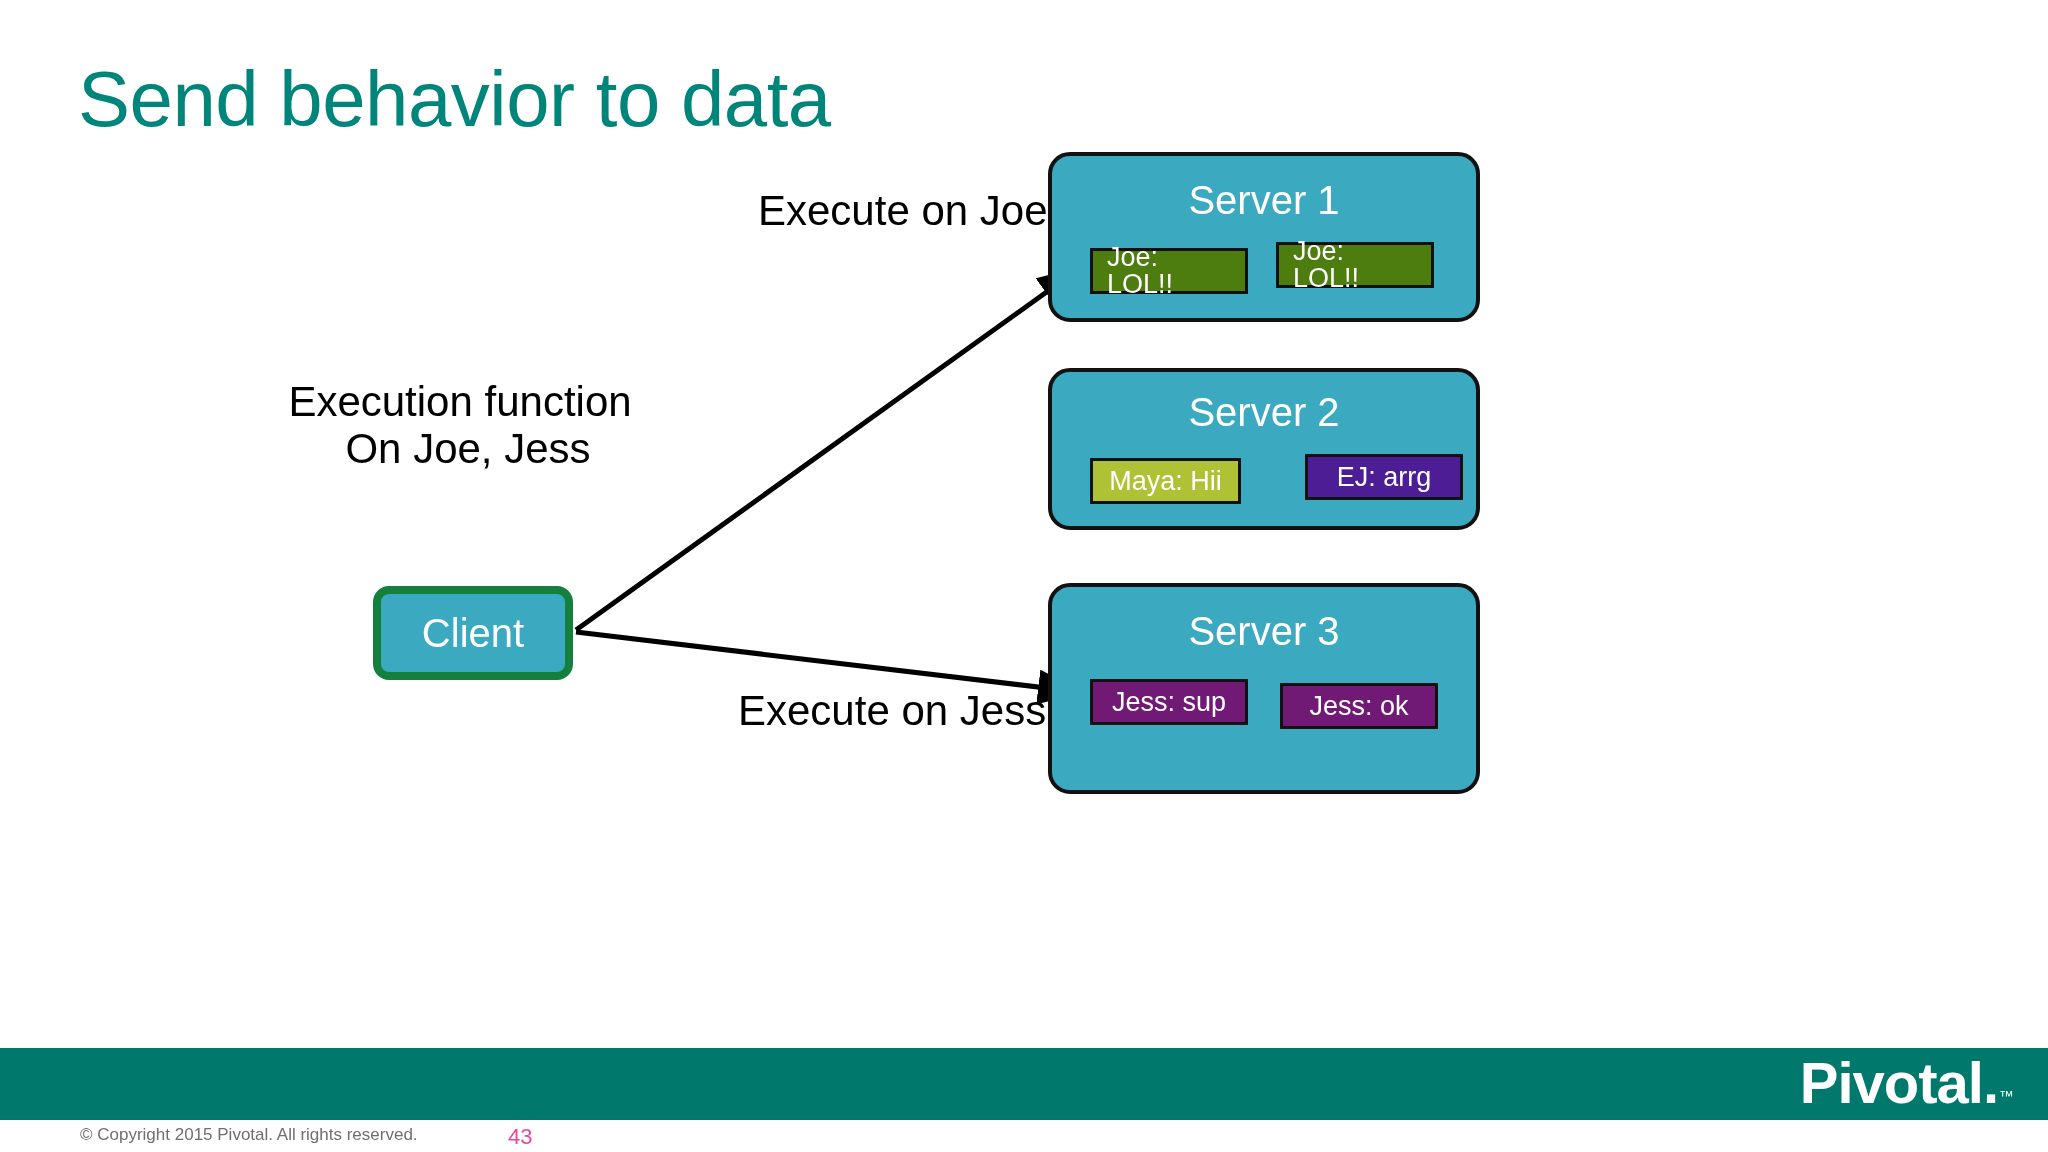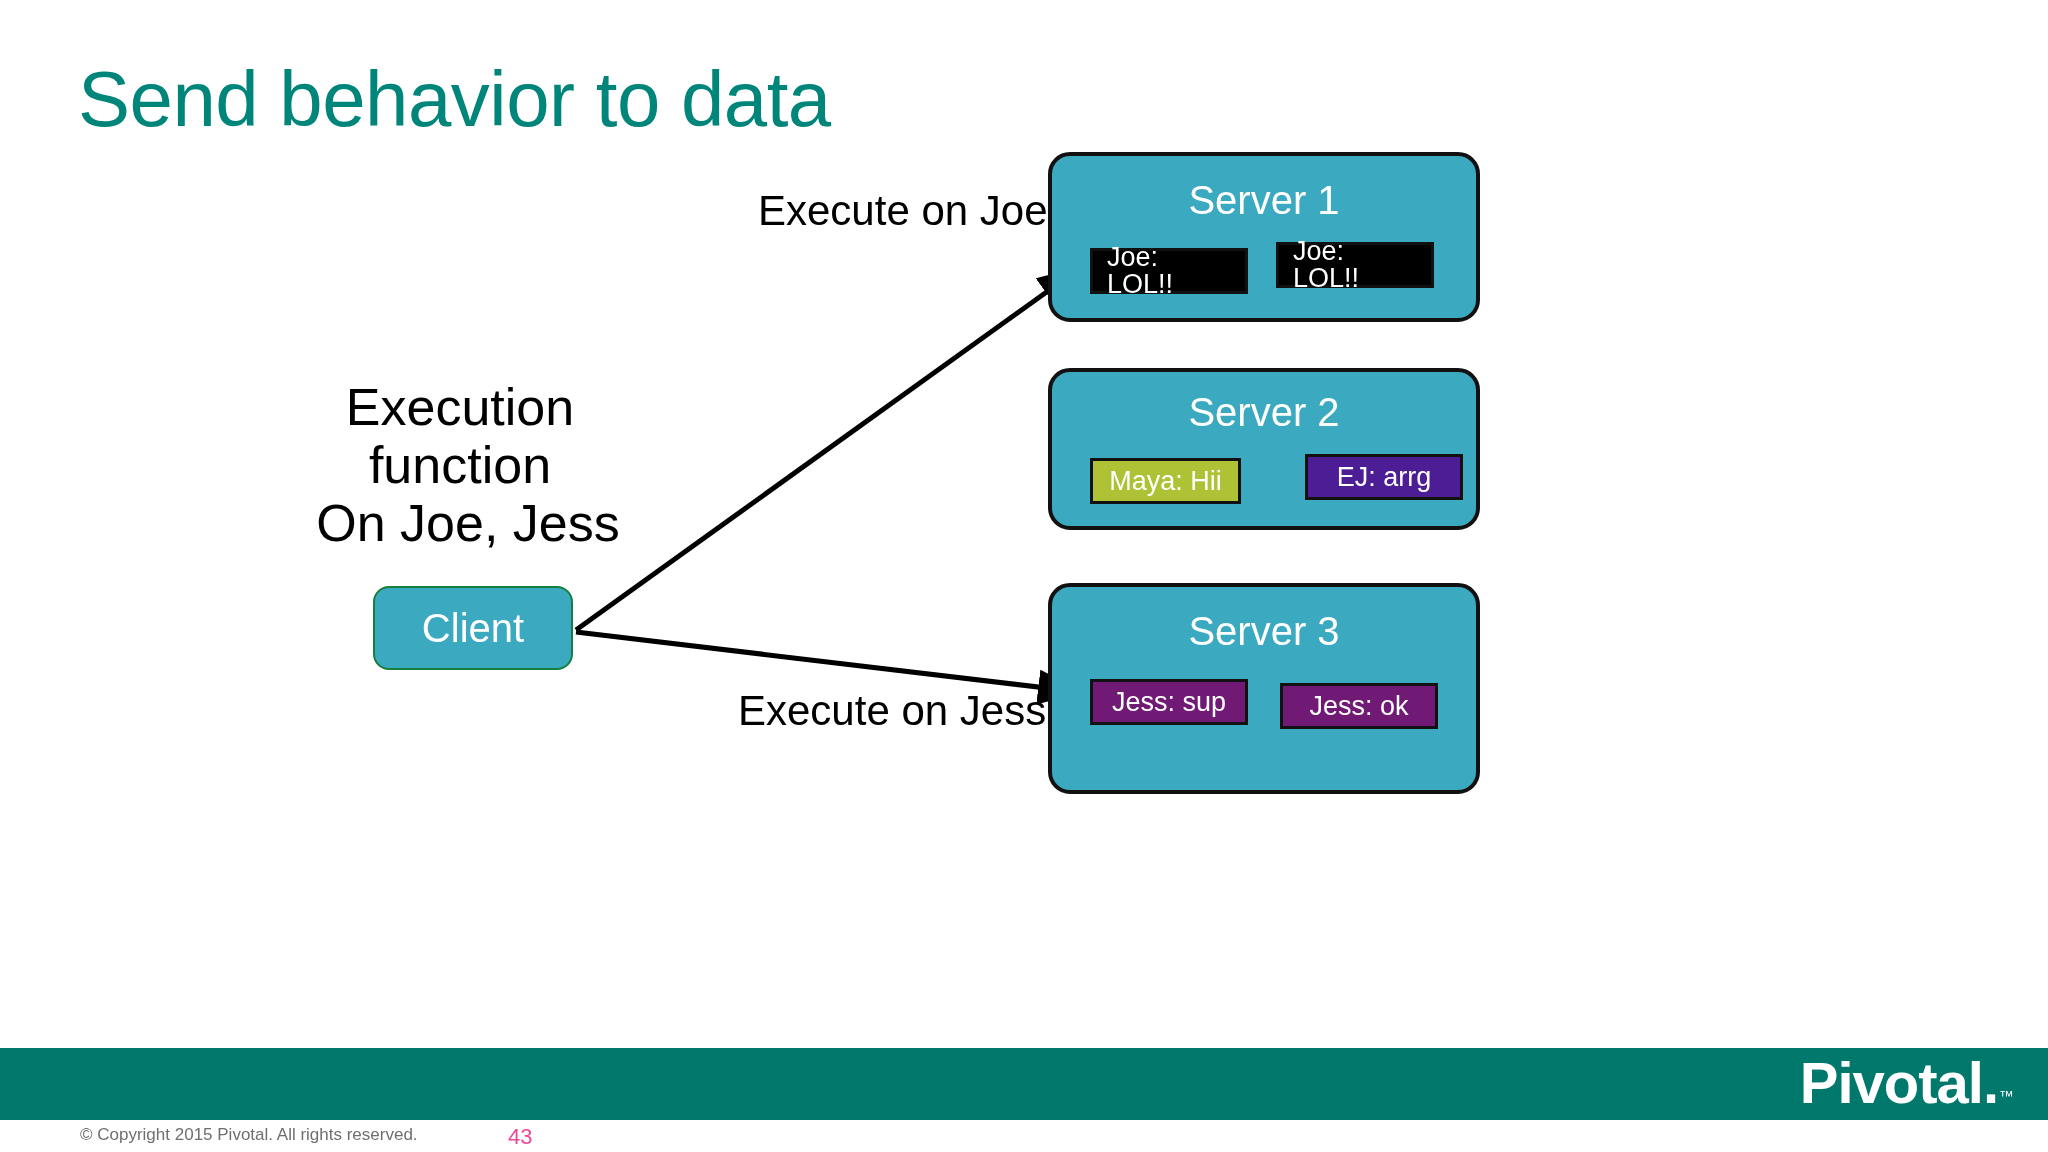--- a/index.html
+++ b/index.html
@@ -46,36 +46,36 @@
     pointer-events: none;
   }
 
   
   #exec-func-block {
     position: absolute;
     left: 250px;
     top: 378px;
     width: 420px;
     text-align: center;
-    font-size: 52px;
+    font-size: 42px;
     line-height: 1.12;
     color: #000000;
   }
   #exec-func-block .ln { display: block; }
   #exec-func-block .ln.indent { padding-left: 16px; }
 
   
   #client-node {
     position: absolute;
     left: 373px;
     top: 586px;
     width: 200px;
-    height: 84px;
+    height: 94px;
     background: #3BA9C0;
-    border: 2px solid #15803d;
+    border: 8px solid #15803d;
     border-radius: 16px;
     display: flex;
     align-items: center;
     justify-content: center;
     box-sizing: border-box;
   }
   #client-node .node-label {
     color: #ffffff;
     font-size: 40px;
     line-height: 1;
@@ -132,21 +132,21 @@
     box-sizing: border-box;
     color: #ffffff;
     font-size: 27px;
     line-height: 1;
     display: flex;
     align-items: center;
     justify-content: center;
     height: 46px;
     padding: 0 14px;
   }
-  .tag.orange { background: #000000; }
+  .tag.orange { background: #4d7c0f; }
   .tag.olive  { background: #AFC134; }
   .tag.gray   { background: #4c1d95; margin-left: 34px; }
   .tag.purple { background: #701a75; }
 
   .tag-gap-1 { width: 28px; }
   .tag-gap-2 { width: 30px; }
   .tag-gap-3 { width: 32px; }
 
   
   #tag-0-0 { width: 158px; }

